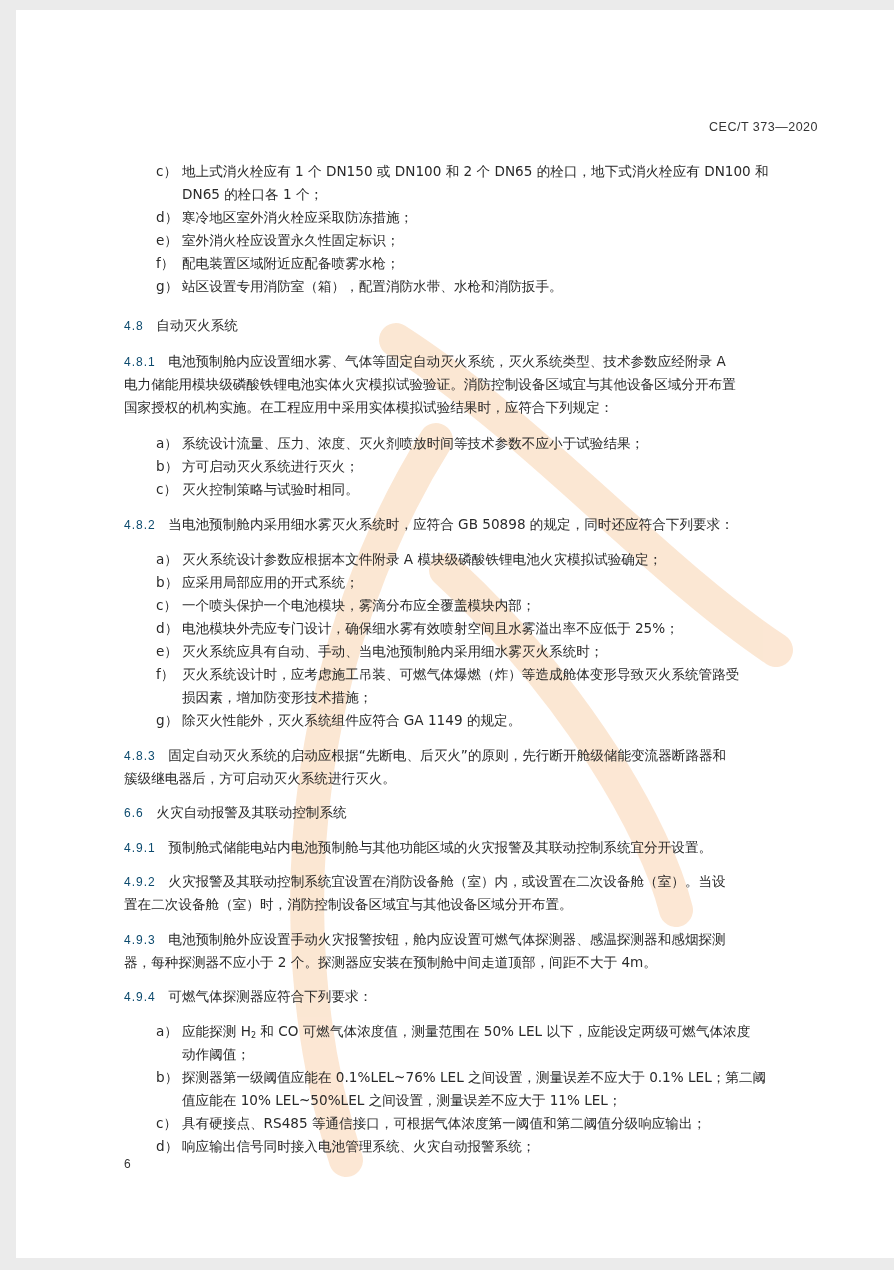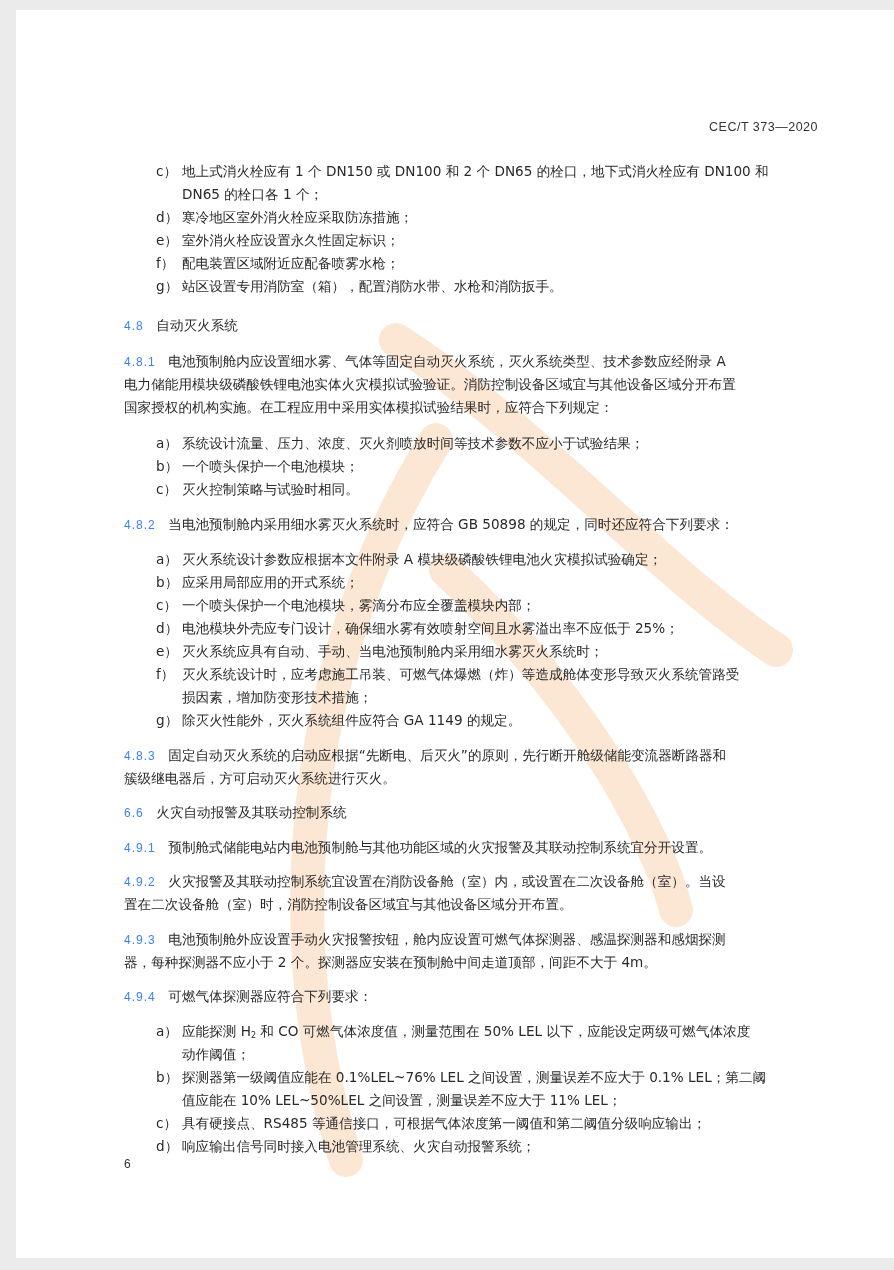--- a/index.html
+++ b/index.html
@@ -31,21 +31,21 @@
   }
   .hdr {
     position: absolute;
     top: 110px; right: 0;
     font-family: "Liberation Sans", sans-serif;
     font-size: 12.5px;
     letter-spacing: 0.5px;
     color: #333;
   }
   .line { position: absolute; white-space: nowrap; line-height: 23px; }
-  .num { font-family: "Liberation Sans", sans-serif; font-size: 12px; color: #3b82f6; letter-spacing: 1px; display: inline-block; }
+  .num { font-family: "Liberation Sans", sans-serif; font-size: 12px; color: #0c4a6e; letter-spacing: 1px; display: inline-block; }
   .item-label { position: absolute; left: 34px; white-space: nowrap; }
   .item-text { position: absolute; left: 60px; white-space: nowrap; line-height: 23px; }
   .page-num { position: absolute; left: 2px; top: 1147px; font-size: 12px; font-family: "Liberation Sans", sans-serif; color: #333; }
   sub { font-size: 8px; vertical-align: -2px; }
 </style>
 </head>
 <body>
 
 <div class="page">
 
@@ -91,21 +91,21 @@
       <div class="line" style="top:340px;left:2px">
         <span class="num" style="width:40px">4.8.1</span>
         <span>电池预制舱内应设置细水雾、气体等固定自动灭火系统，灭火系统类型、技术参数应经附录 A</span>
       </div>
       <div class="line" style="top:363px;left:2px">电力储能用模块级磷酸铁锂电池实体火灾模拟试验验证。消防控制设备区域宜与其他设备区域分开布置</div>
       <div class="line" style="top:386px;left:2px">国家授权的机构实施。在工程应用中采用实体模拟试验结果时，应符合下列规定：</div>
 
       <span class="item-label" style="top:425px">a）</span>
       <span class="item-text" style="top:422px">系统设计流量、压力、浓度、灭火剂喷放时间等技术参数不应小于试验结果；</span>
       <span class="item-label" style="top:448px">b）</span>
-      <span class="item-text" style="top:445px">一个喷头保护一个电池模块；</span>
+      <span class="item-text" style="top:445px">方可启动灭火系统进行灭火；</span>
       <span class="item-label" style="top:471px">c）</span>
       <span class="item-text" style="top:468px">灭火控制策略与试验时相同。</span>
     </div>
 
     <div>
       <div class="line" style="top:503px;left:2px">
         <span class="num" style="width:40px">4.8.2</span>
         <span>当电池预制舱内采用细水雾灭火系统时，应符合 GB 50898 的规定，同时还应符合下列要求：</span>
       </div>
       <span class="item-label" style="top:541px">a）</span>

